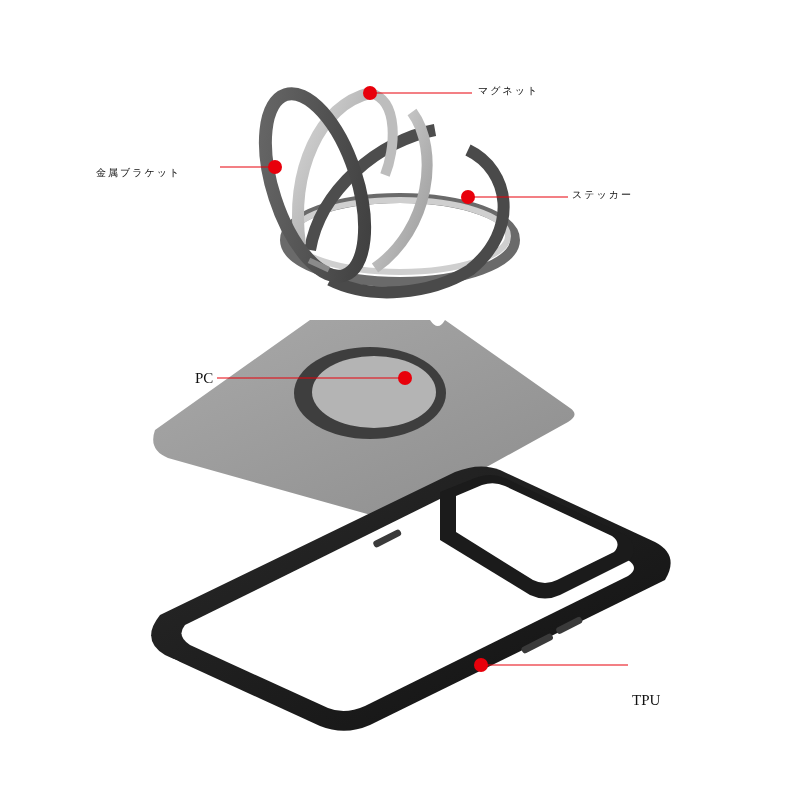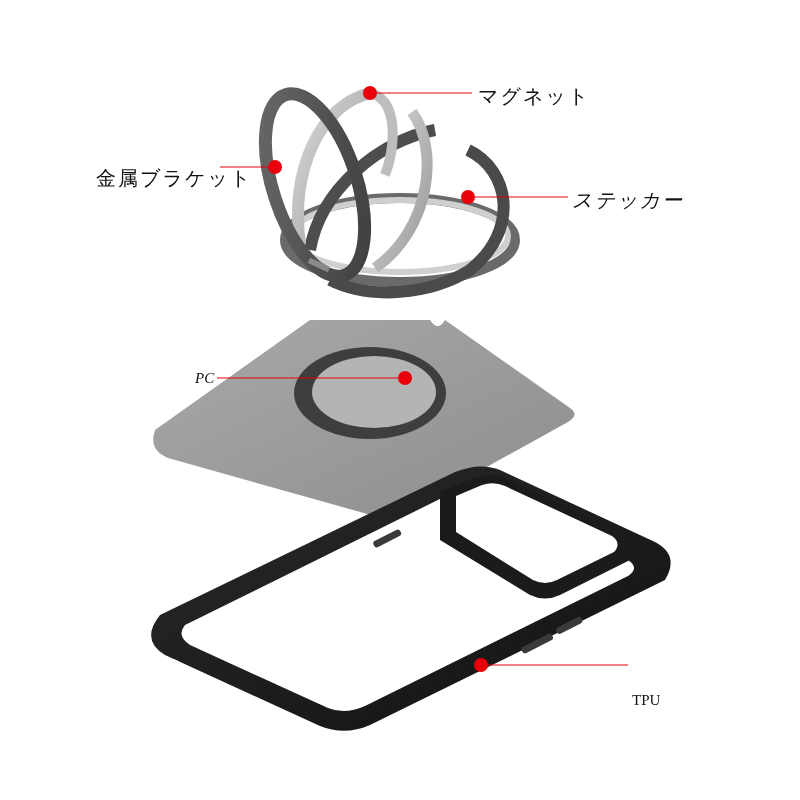--- a/index.html
+++ b/index.html
@@ -1,18 +1,18 @@
 <!DOCTYPE html>
 <html><head>
   <meta charset="utf-8">
   <style>
     html, body { margin: 0; padding: 0; background: #ffffff; }
     body { width: 800px; height: 800px; position: relative; overflow: hidden; font-family: "DejaVu Serif", serif; }
     .stage { position: absolute; left: 0; top: 0; width: 800px; height: 800px; }
-    .label { position: absolute; font-size: 20px; color: #111; letter-spacing: 2px; white-space: nowrap; line-height: 1; }
+    .label { position: absolute; font-size: 10px; color: #111; letter-spacing: 2px; white-space: nowrap; line-height: 1; }
     .label.latin { font-family: "Liberation Serif", serif; font-size: 15px; letter-spacing: 0; }
   </style>
 </head>
 <body>
 
 <div class="stage">
   <svg width="800" height="800" viewBox="0 0 800 800">
     <defs>
       <linearGradient id="ringGrey" x1="0" y1="0" x2="1" y2="1">
         <stop offset="0" stop-color="#6a6a6a"></stop>
@@ -86,16 +86,16 @@
       <line x1="217" y1="378" x2="405" y2="378" stroke="#e8000b" stroke-width="1.2"></line>
       <circle cx="405" cy="378" r="7" fill="#e8000b"></circle>
 
       <line x1="481" y1="665" x2="628" y2="665" stroke="#e8000b" stroke-width="1.2"></line>
       <circle cx="481" cy="665" r="7" fill="#e8000b"></circle>
     </g>
   </svg>
 
   <span class="label" style="left:478px; top:86px;">マグネット</span>
   <span class="label" style="left:96px; top:168px;">金属ブラケット</span>
-  <span class="label" style="left:572px; top:190px;font-style:italic;">ステッカー</span>
-  <span class="label latin" style="left:195px; top:371px;font-style:italic;">PC</span>
+  <span class="label" style="left:572px; top:190px;">ステッカー</span>
+  <span class="label latin" style="left:195px; top:371px;">PC</span>
   <span class="label latin" style="left:632px; top:693px;">TPU</span>
 </div>
 
 </body></html>

